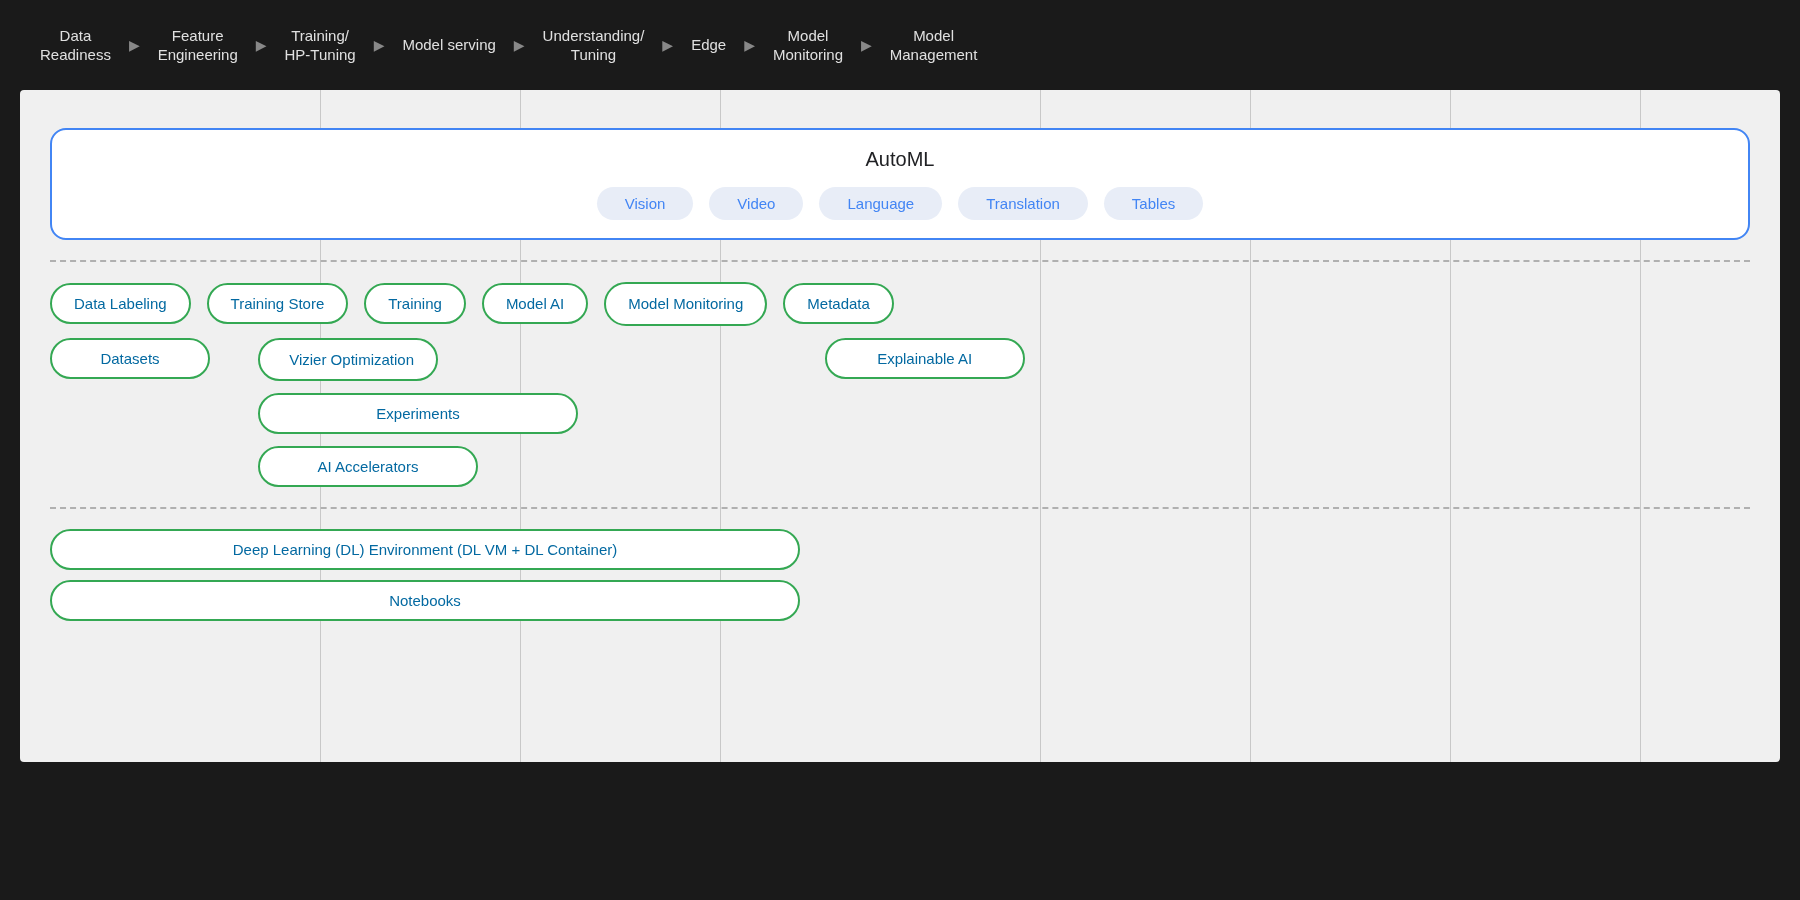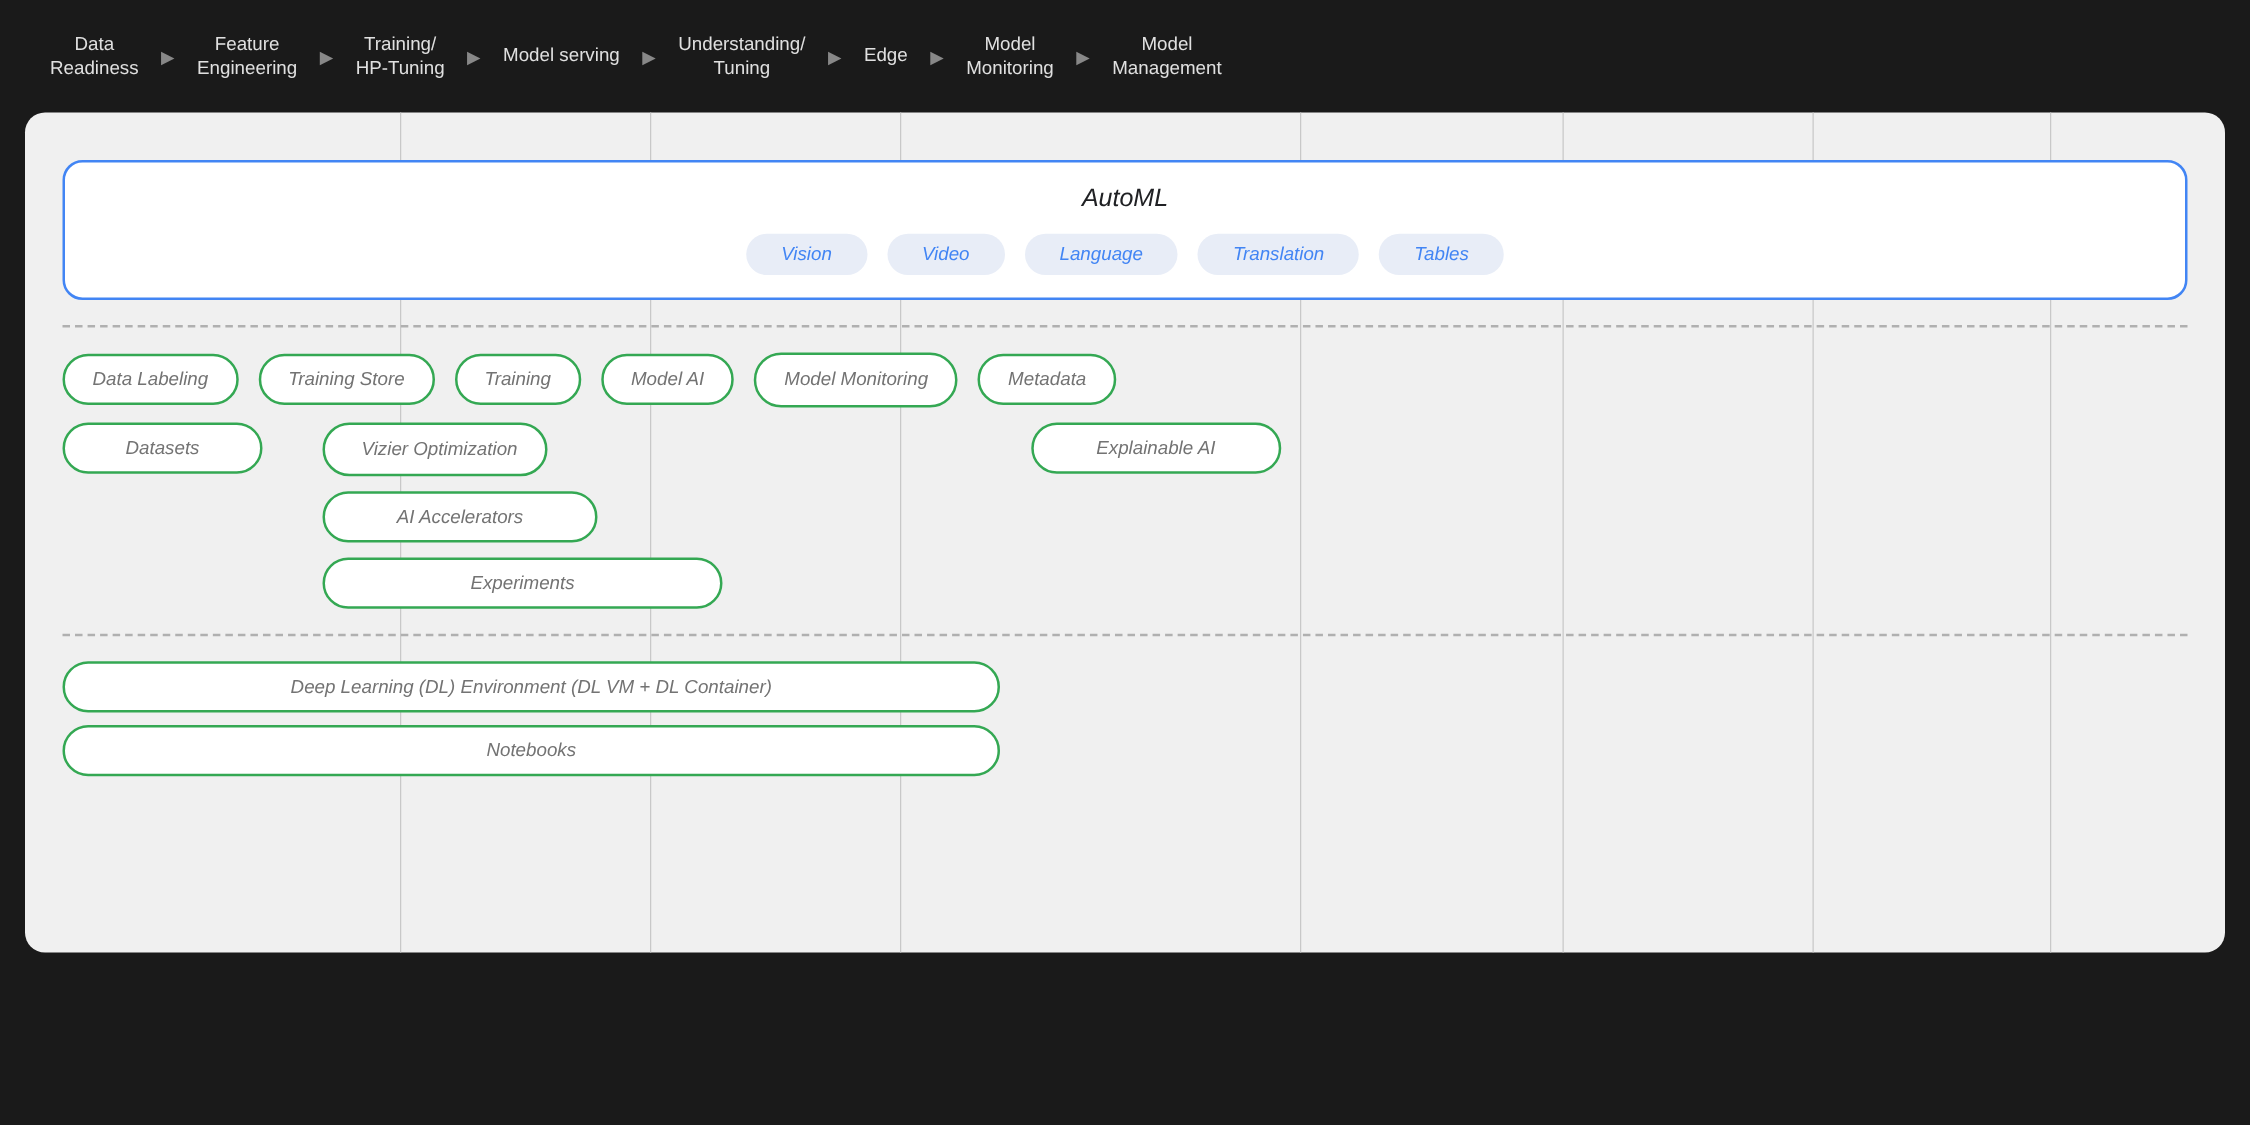--- a/index.html
+++ b/index.html
@@ -36,25 +36,24 @@
 
     .nav-arrow {
       color: #888;
       font-size: 14px;
       margin: 0 18px;
     }
 
     .main-content {
       background: #f0f0f0;
       margin: 0 20px;
-      border-radius: 16px;
+      border-radius: 4px;
       padding: 20px 30px 20px 30px;
       position: relative;
       height: 672px;
-      font-style: italic;
     }
 
     
     .automl-section {
       border: 2px solid #4285f4;
       border-radius: 16px;
       padding: 18px 24px;
       background: #fff;
       margin-bottom: 0;
       position: relative;
@@ -98,21 +97,21 @@
       gap: 16px;
       margin-bottom: 12px;
       position: relative;
     }
 
     .green-pill {
       border: 2px solid #34a853;
       border-radius: 50px;
       padding: 10px 22px;
       font-size: 15px;
-      color: #737373;
+      color: #0369a1;
       background: #fff;
       white-space: nowrap;
       text-align: center;
     }
 
     .green-pill.prediction {
       min-width: 360px;
       padding: 10px 40px;
     }
 
@@ -234,26 +233,26 @@
     <div style="min-width:16px;"></div>
     <div class="green-pill" style="min-width:180px;text-align:right;line-height:1.3;">Vizier
 Optimization</div>
     <div style="flex:1;min-width:300px;"></div>
     <div class="green-pill" style="min-width:200px;">Explainable AI</div>
     <div style="flex:2;"></div>
   </div>
 
   <div class="row" style="position:relative;z-index:2;margin-top:4px;">
     <div style="min-width:192px;"></div>
-    <div class="green-pill" style="min-width:220px;text-align:center;">AI Accelerators</div>
+    <div class="green-pill" style="min-width:320px;text-align:center;">Experiments</div>
   </div>
 
   <div class="row" style="position:relative;z-index:2;margin-top:4px;">
     <div style="min-width:192px;"></div>
-    <div class="green-pill" style="min-width:320px;text-align:center;">Experiments</div>
+    <div class="green-pill" style="min-width:220px;text-align:center;">AI Accelerators</div>
   </div>
 
 
   <hr class="dashed-divider" style="position:relative;z-index:2;">
 
   <div class="dl-section" style="position:relative;z-index:2;">
     <div style="max-width:750px;">
       <div class="green-pill" style="width:100%;text-align:center;">Deep Learning (DL) Environment (DL VM + DL Container)</div>
       <div class="green-pill" style="width:100%;text-align:center;">Notebooks</div>
     </div>

